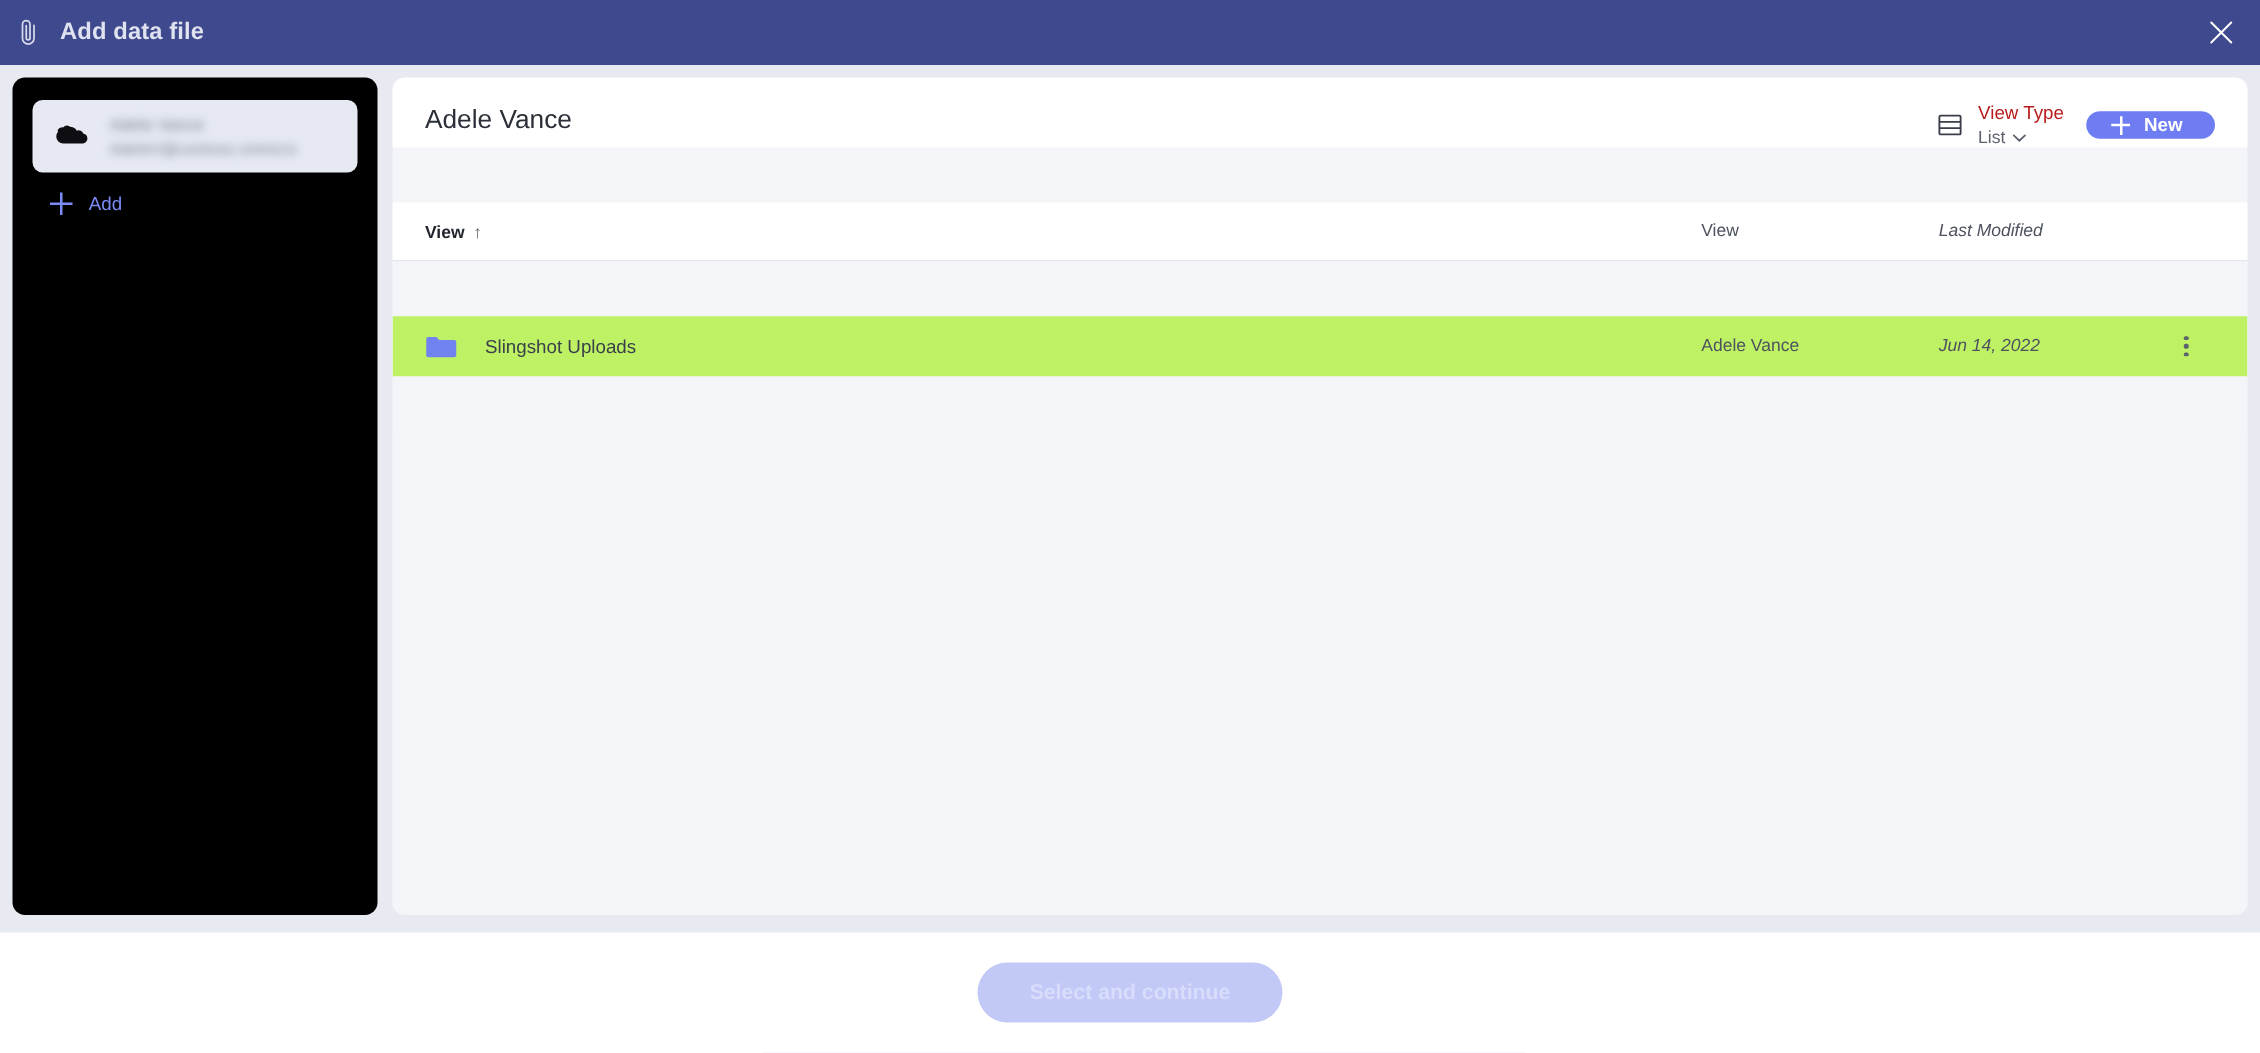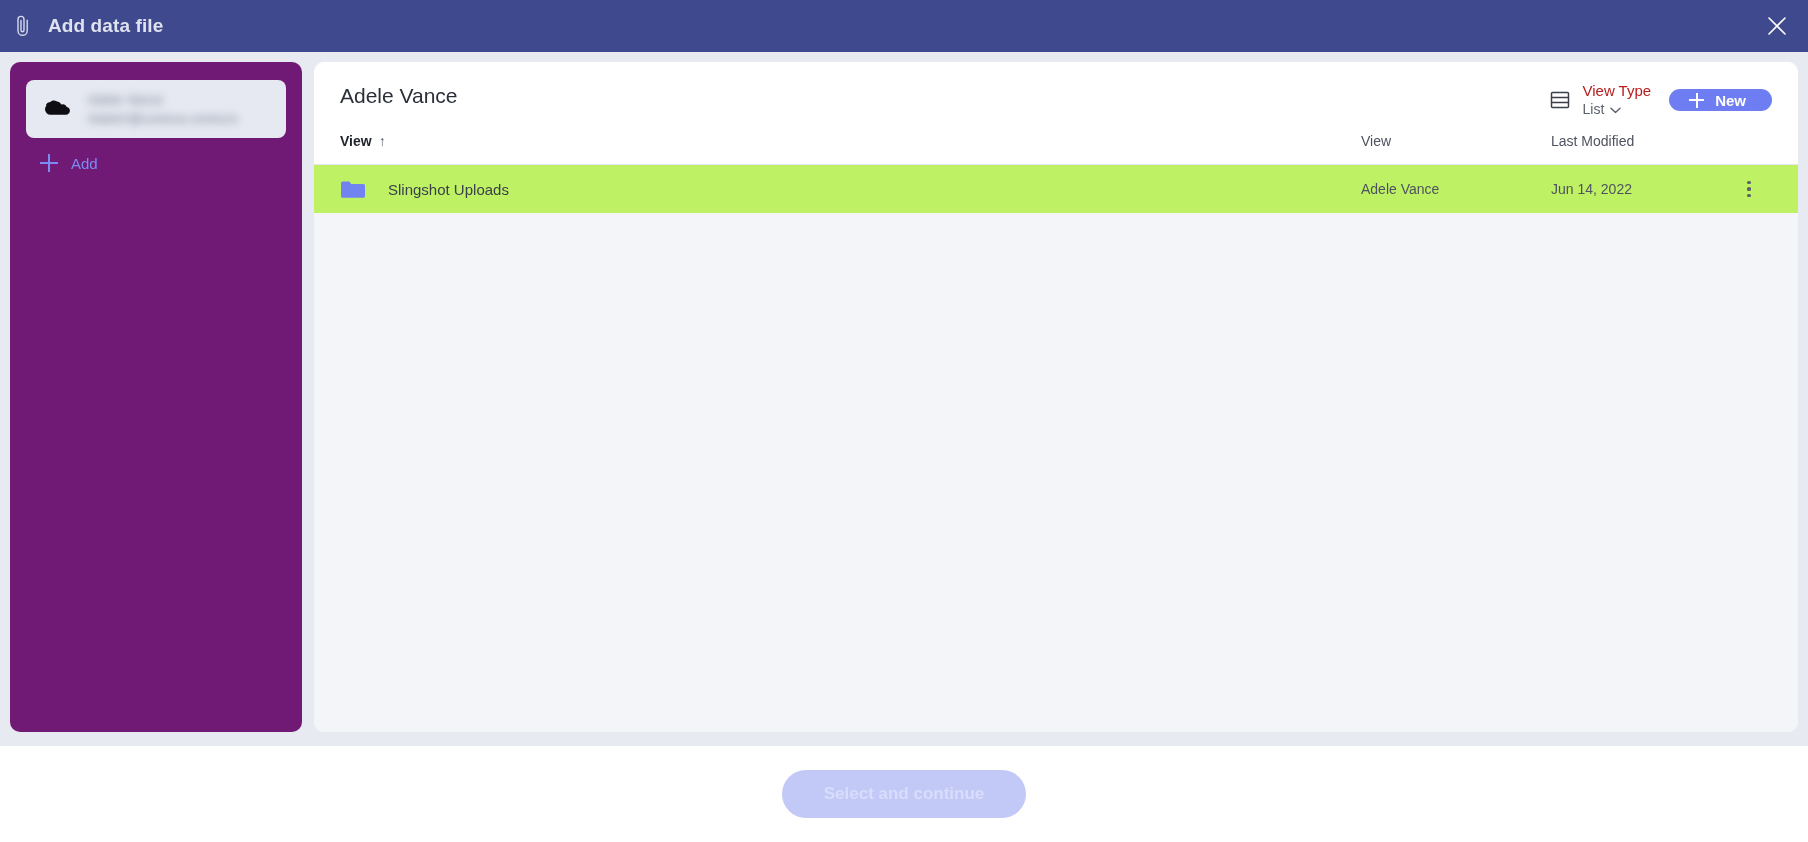--- a/index.html
+++ b/index.html
@@ -68,21 +68,21 @@
     gap: 12px;
     padding: 10px 10px 14px 10px;
     background: #e8eaf2;
     min-height: 0;
   }
 
   
   .sidebar {
     width: 292px;
     min-width: 292px;
-    background: #701a75;
+    background: #000000;
     border-radius: 10px;
     padding: 18px 16px;
   }
   .account-item {
     display: flex;
     align-items: center;
     gap: 14px;
     background: #e6e9f2;
     border-radius: 8px;
     padding: 12px 14px;
@@ -142,20 +142,21 @@
 
   
   .main {
     flex: 1;
     background: #f4f5f9;
     border-radius: 10px;
     display: flex;
     flex-direction: column;
     overflow: hidden;
     min-width: 0;
+    gap: 44px;
   }
   .main-header {
     background: #ffffff;
     padding: 18px 26px 0 26px;
     display: flex;
     align-items: flex-start;
   }
   .panel-title {
     font-size: 21px;
     color: #2b2f38;
@@ -222,21 +223,21 @@
   
   .table-head {
     background: #ffffff;
     display: flex;
     align-items: center;
     padding: 14px 26px 14px 26px;
     border-bottom: 1px solid #e4e6ed;
   }
   .col-name   { flex: 1; display: flex; align-items: center; gap: 7px; }
   .col-owner  { width: 190px; min-width: 190px; }
-  .col-mod    { width: 175px; min-width: 175px; }
+  .col-mod    { width: 175px; min-width: 175px; font-style: italic; }
   .col-menu   { width: 46px; min-width: 46px; display: flex; justify-content: center; }
 
   .th {
     font-size: 14px;
     color: #4e535f;
   }
   .th.sorted { font-weight: bold; color: #1f232b; }
   .sort-arrow { font-size: 14px; color: #5a5f6b; line-height: 1; }
 
   .table-body { background: #bef264; }

